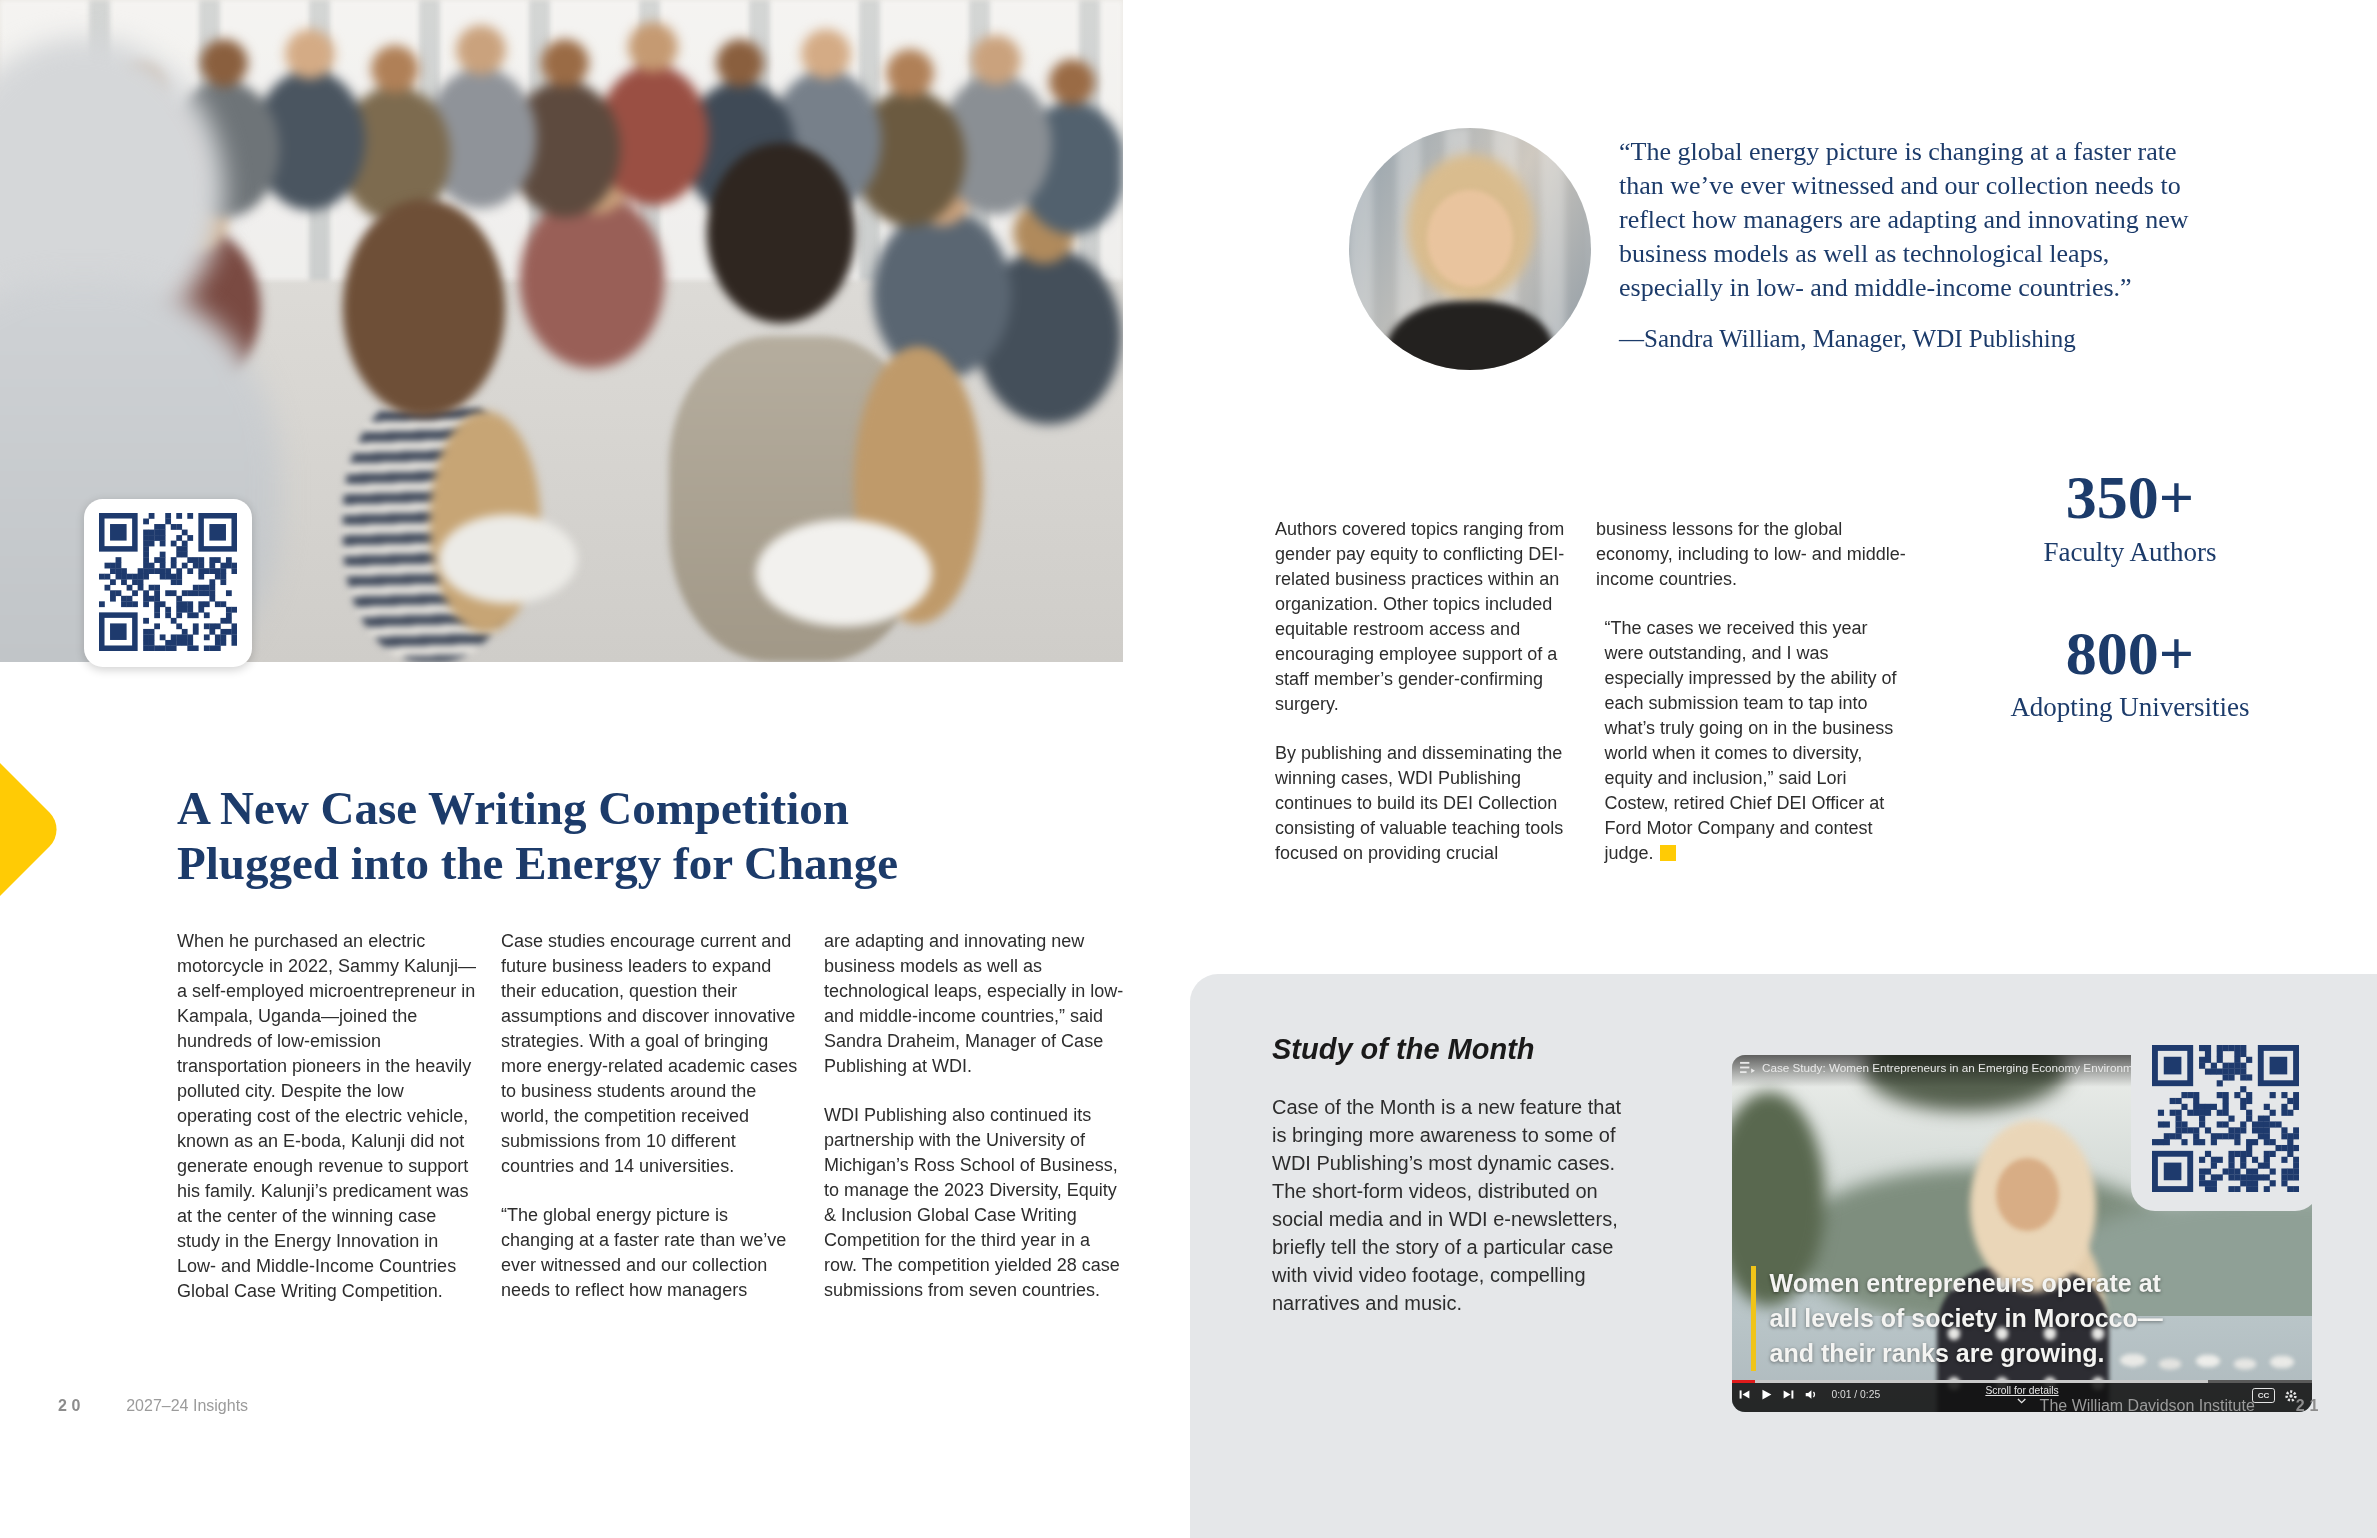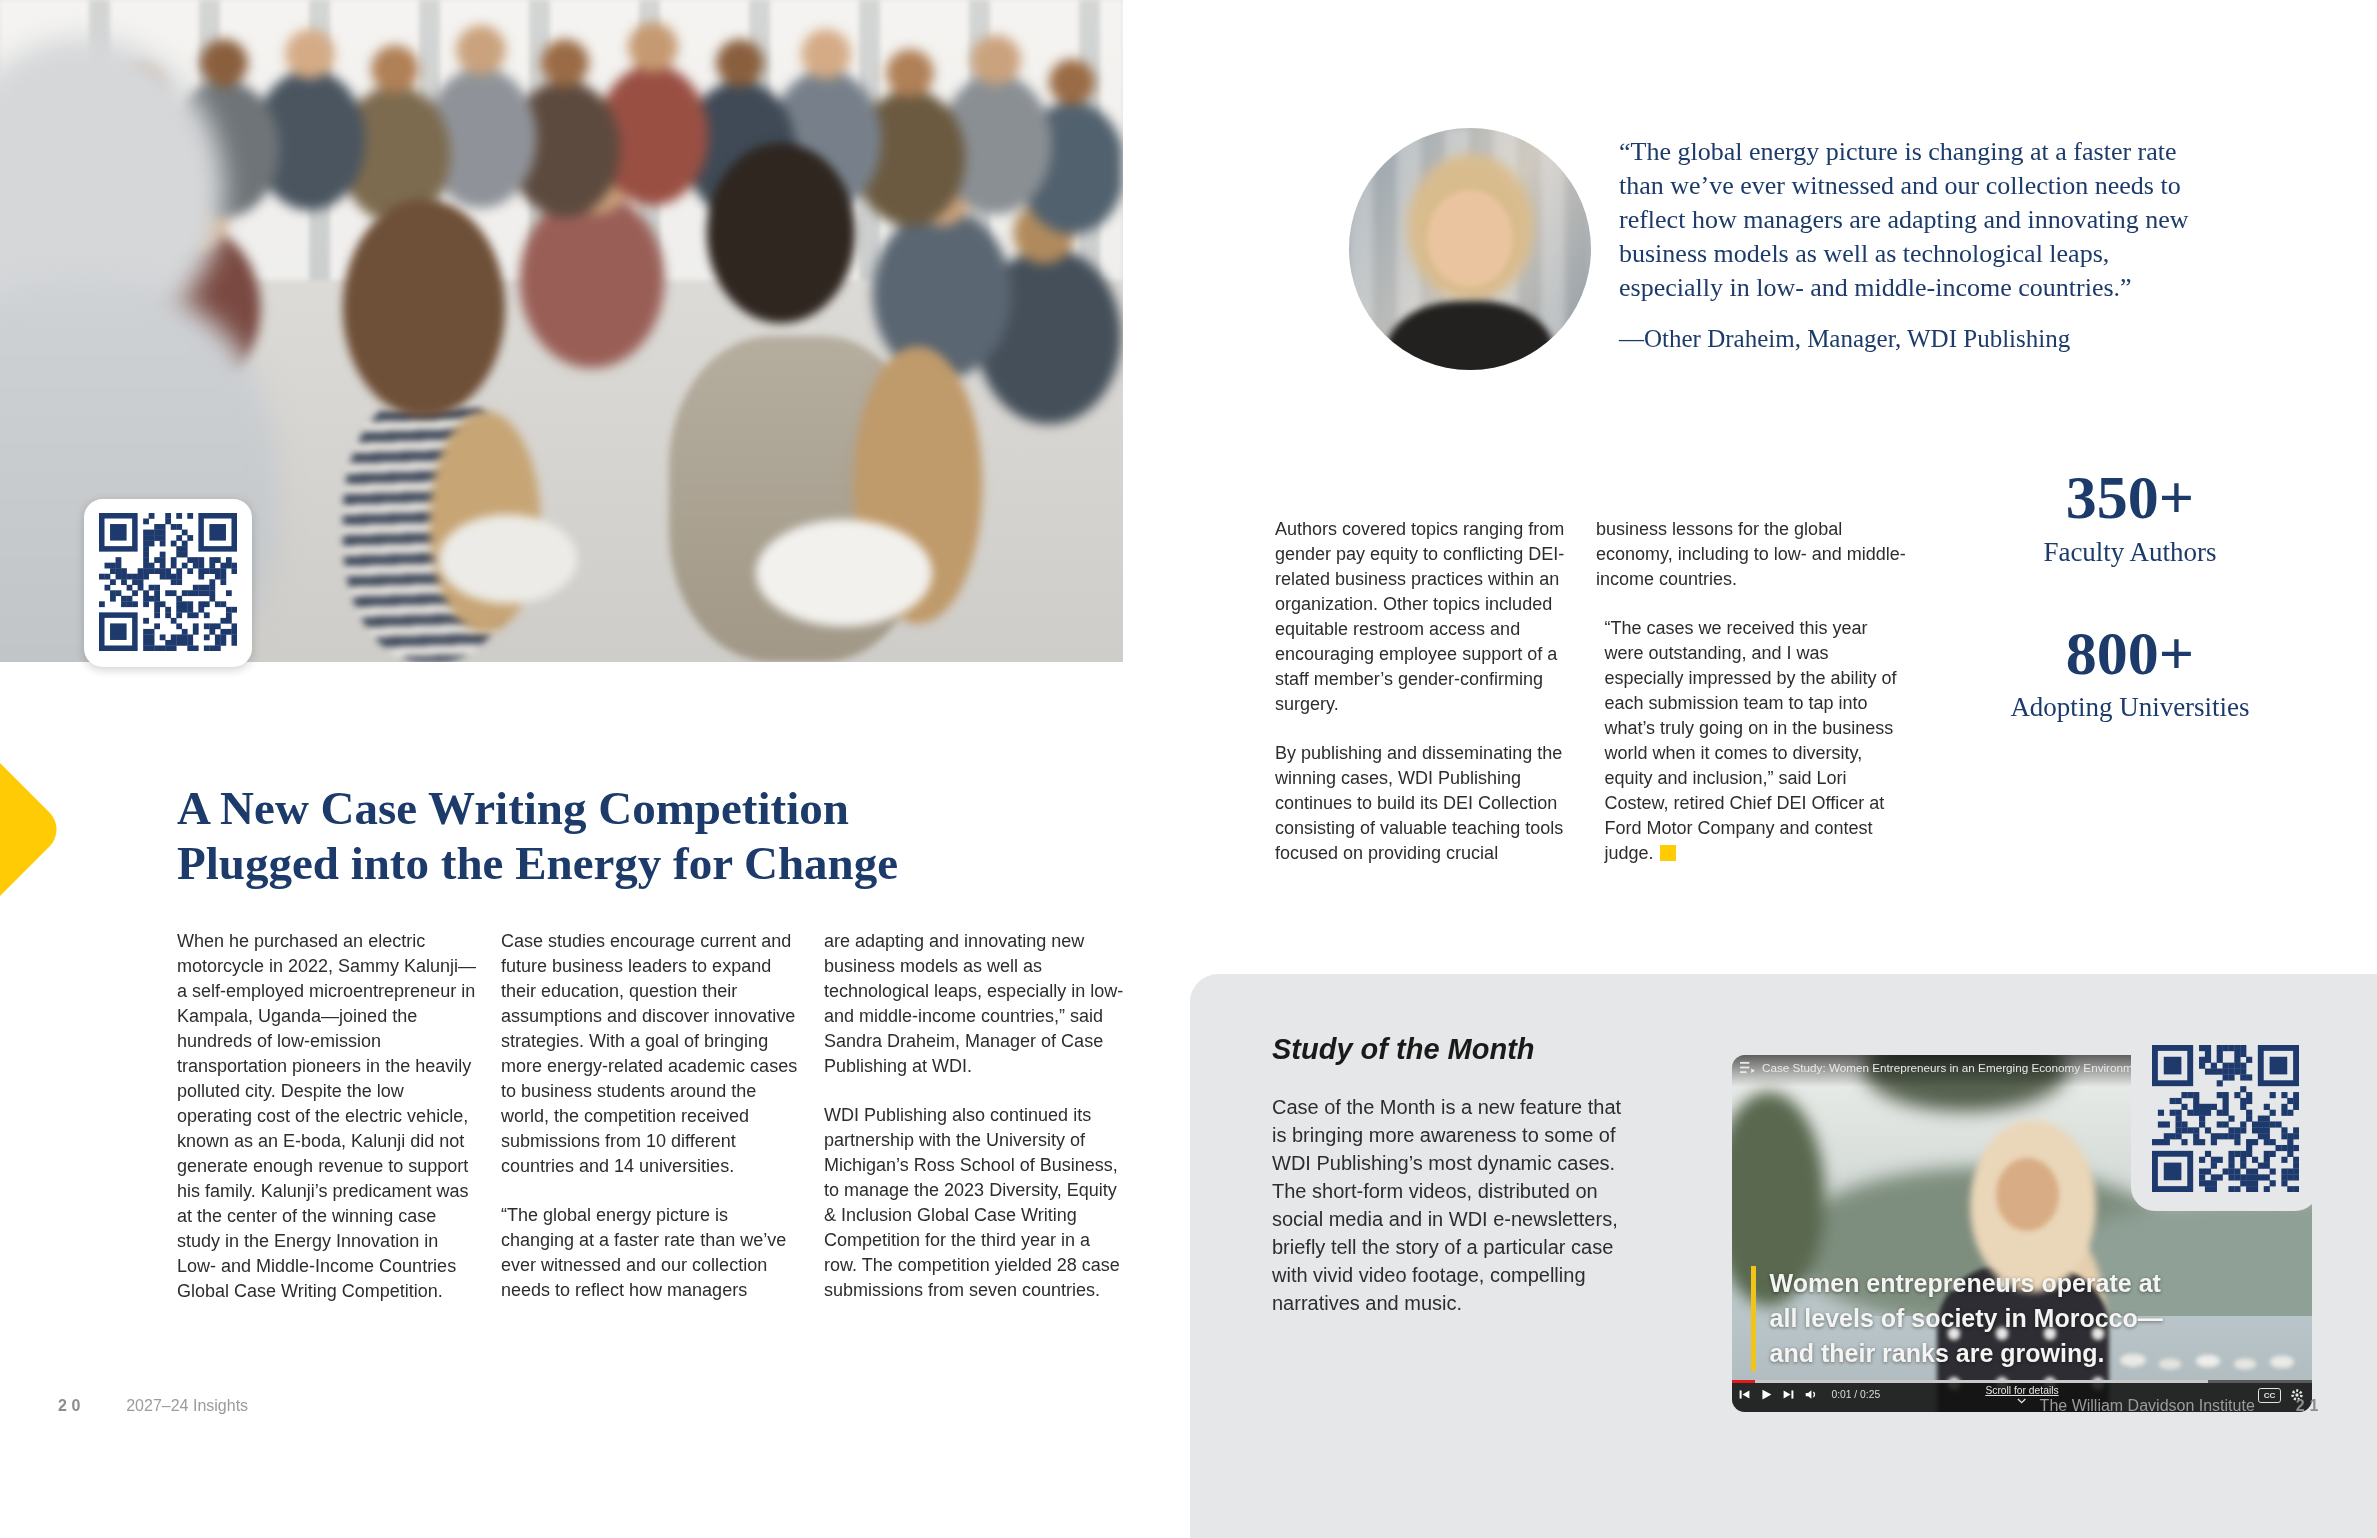--- a/index.html
+++ b/index.html
@@ -137,21 +137,21 @@
   .v-title{font-size:11.7px;color:#e9e9e9;margin-left:7.5px;white-space:nowrap;}
   .v-caption{left:18.6px;bottom:41px;width:420px;border-left:5.6px solid #f0c419;padding-left:14px;
     font-size:25px;line-height:35px;font-weight:700;color:#f4f4f2;
     text-shadow:0 0.9px 3.7px rgba(0,0,0,.45);}
   .v-controls{left:0;bottom:0;width:580px;height:32px;background:rgba(18,18,18,.88);}
   .v-progress{left:0;top:0;width:580px;height:2.8px;
     background:linear-gradient(90deg,#e01b1b 0 4%,#c9c9c9 4% 82%,#5a5a5a 82% 100%);}
   .v-left{left:5.6px;top:7.5px;display:flex;align-items:center;gap:9.3px;}
   .v-time{font-size:10.3px;color:#dddddd;margin-left:3.7px;}
   .v-center{left:0;top:5.6px;width:580px;text-align:center;font-size:10.3px;color:#e5e5e5;line-height:10.3px;text-decoration:underline;}
-  .v-right{right:8px;top:7.5px;display:flex;align-items:flex-start;gap:9.3px;}
+  .v-right{right:14px;top:7.5px;display:flex;align-items:flex-end;gap:9.3px;}
   .cc-box{width:20.5px;height:13px;border:1.4px solid #e5e5e5;border-radius:2.8px;color:#e5e5e5;
     font-size:8px;font-weight:700;display:flex;align-items:center;justify-content:center;}
 
   .qr-card-right{left:2131px;top:1028px;width:188px;height:183px;background:#e5e7e9;border-radius:24px;
     display:flex;align-items:center;justify-content:center;}
 </style>
 </head>
 <body>
 
 <div class="abs photo">
@@ -413,21 +413,21 @@
 
 <div class="abs portrait">
   <div class="abs streaks"></div>
   <div class="abs hair"></div>
   <div class="abs face"></div>
   <div class="abs body"></div>
 </div>
 
 <div class="abs pull-quote serif">
   <div>“The global energy picture is changing at a faster rate than we’ve ever witnessed and our collection needs to reflect how managers are adapting and innovating new business models as well as technological leaps, especially in low- and middle-income countries.”</div>
-  <div class="attribution">—Other Draheim, Manager, WDI Publishing</div>
+  <div class="attribution">—Sandra William, Manager, WDI Publishing</div>
 </div>
 
 <div class="abs artcol rcol1">
   <p>Authors covered topics ranging from gender pay equity to conflicting DEI-related business practices within an organization. Other topics included equitable restroom access and encouraging employee support of a staff member’s gender-confirming surgery.</p>
   <p>By publishing and disseminating the winning cases, WDI Publishing continues to build its DEI Collection consisting of valuable teaching tools focused on providing crucial</p>
 </div>
 <div class="abs artcol rcol2">
   <p>business lessons for the global economy, including to low- and middle-income countries.</p>
   <p class="quote-para"><span>“The cases we received this year were outstanding, and I was especially impressed by the ability of each submission team to tap into what’s truly going on in the business world when it comes to diversity, equity and inclusion,” said Lori Costew, retired Chief DEI Officer at Ford Motor Company and contest judge.</span><span class="end-marker"></span></p>
 </div>

